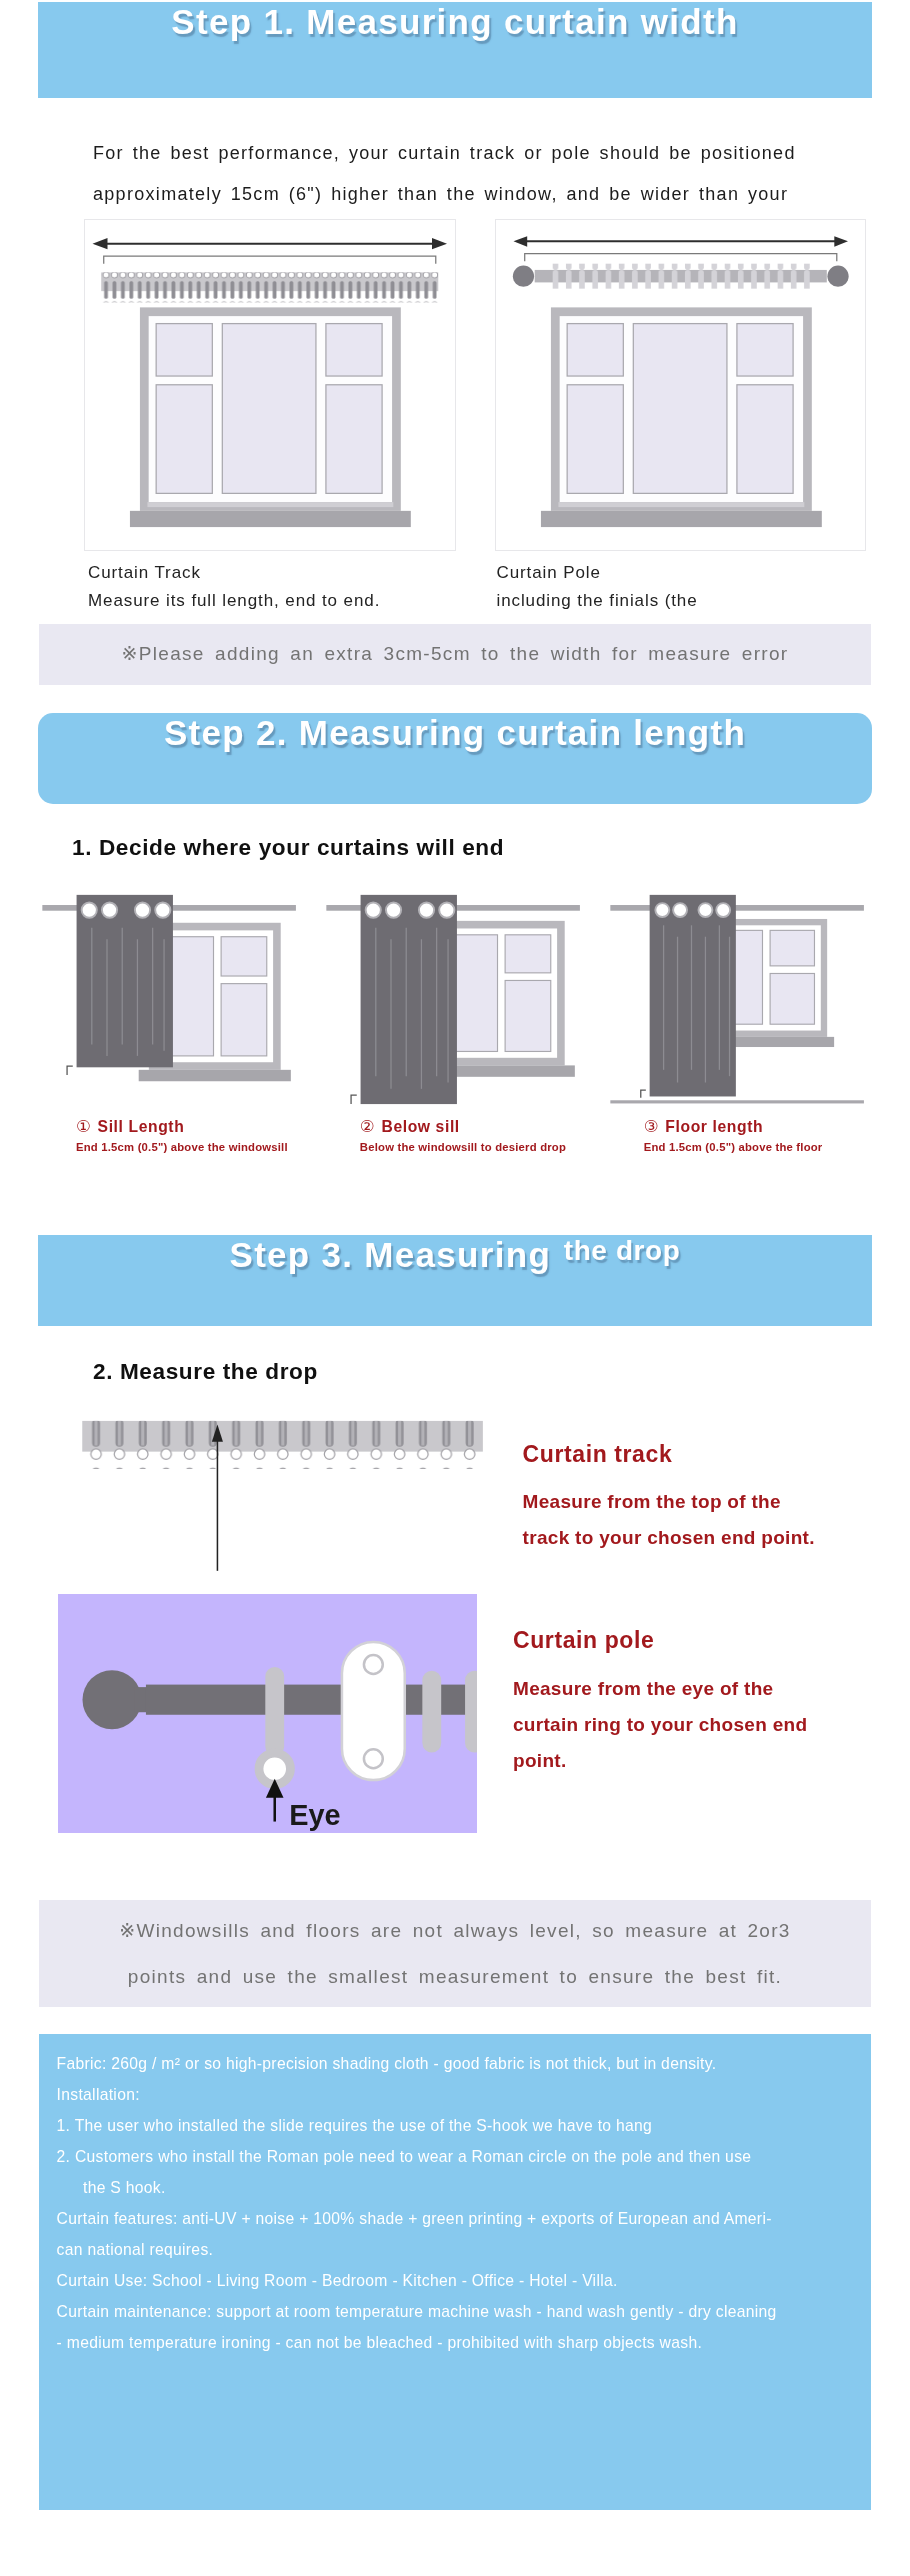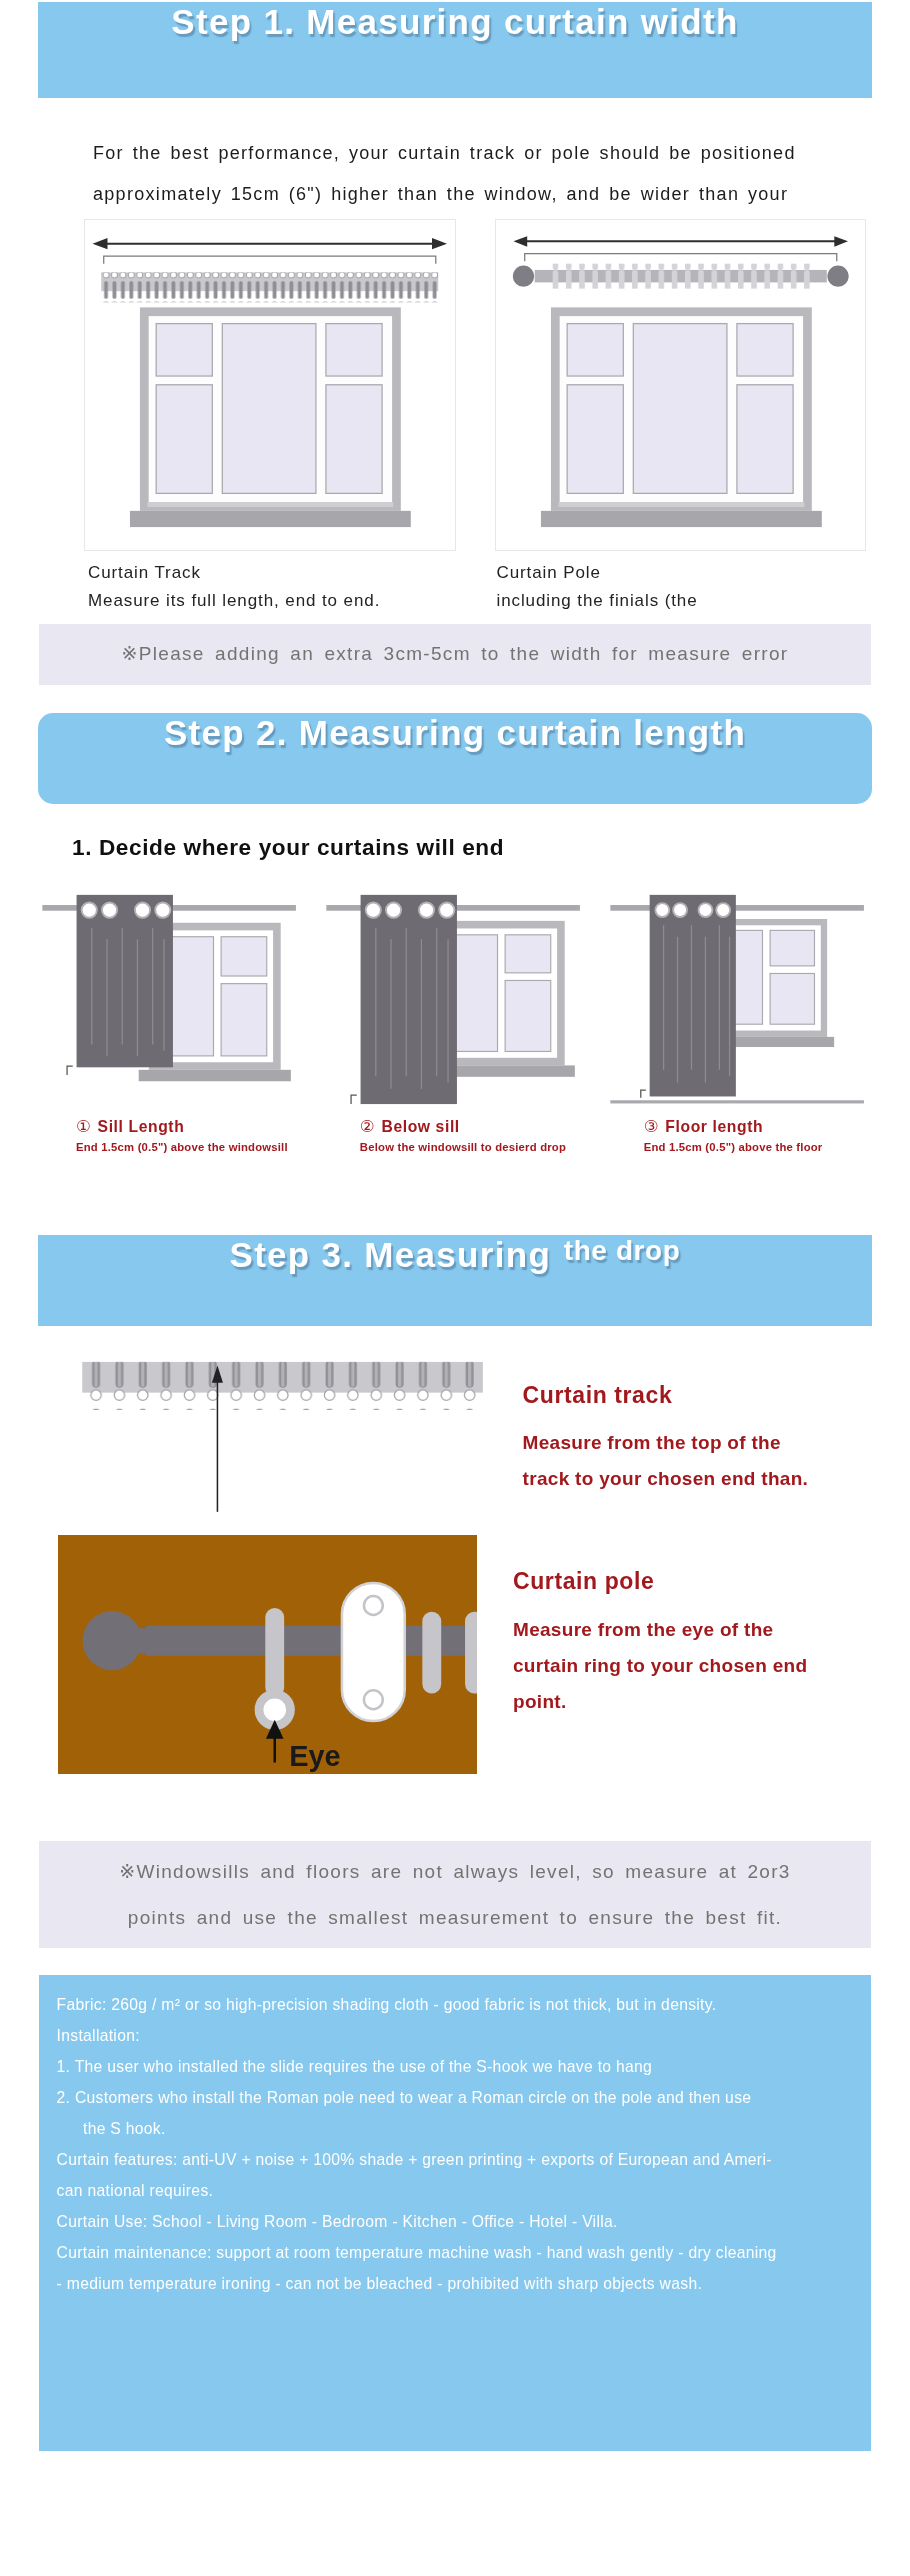--- a/index.html
+++ b/index.html
@@ -50,21 +50,21 @@
 
   
   .track-row{display:flex;margin:31px 38px 0;}
   .track-fig{width:467px;flex:none;}
   .track-fig svg{display:block;width:100%;height:auto;}
   .fig-text{margin-left:17.6px;padding-top:25px;color:#a2191d;}
   .red-title{font-size:23px;font-weight:bold;letter-spacing:0.6px;margin-bottom:16.4px;}
   .red-line{font-size:19px;font-weight:bold;line-height:36px;letter-spacing:0.3px;}
 
   .pole-row{display:flex;margin:19px 38px 0 58px;}
-  .pole-box{width:419px;height:239px;flex:none;background:#a16207;}
+  .pole-box{width:419px;height:239px;flex:none;background:#c4b5fd;}
   .pole-box svg{display:block;width:100%;height:100%;}
   .pole-text{margin-left:36px;padding-top:33px;}
 
   
   .footer{margin:26.4px 39px 12px;background:#87c9ee;box-sizing:border-box;
     min-height:476px;padding:14px 19px 0 17.6px;}
   .f-line{color:#ffffff;font-size:15.7px;line-height:31px;letter-spacing:0.3px;}
   .f-line.indent{padding-left:26.4px;}
 </style>
 </head>
@@ -272,41 +272,42 @@
         <div class="d">End 1.5cm (0.5") above the floor</div>
       </div>
     </div>
   </div>
 
   <div class="banner step3">
     <span class="banner-text">Step 3. Measuring</span>
     <span class="banner-sub">the drop</span>
   </div>
 
+  <div class="h-black heading2">2. Measure the drop</div>
 
   <div class="track-row">
     <div class="track-fig">
       <svg viewBox="0 0 760 260">
         <defs>
           <pattern id="tk2" width="38" height="78" patternUnits="userSpaceOnUse">
             <rect x="12" y="6" width="13" height="44" rx="6" fill="#929197"></rect>
             <rect x="16" y="8" width="5" height="40" fill="#b3b2b7"></rect>
             <circle cx="18.5" cy="62" r="8.5" fill="#ffffff" stroke="#a2a1a6" stroke-width="2"></circle>
           </pattern>
         </defs>
         <rect x="72" y="8" width="652" height="50" fill="#c9c8cc"></rect>
         <rect x="72" y="8" width="652" height="78" fill="url(#tk2)"></rect>
         <line x1="292" y1="252" x2="292" y2="36" stroke="#222222" stroke-width="2.5"></line>
         <polygon points="292,14 283,42 301,42" fill="#222222"></polygon>
       </svg>
     </div>
     <div class="fig-text">
       <div class="red-title">Curtain track</div>
       <div class="red-line">Measure from the top of the</div>
-      <div class="red-line">track to your chosen end than.</div>
+      <div class="red-line">track to your chosen end point.</div>
     </div>
   </div>
 
   <div class="pole-row">
     <div class="pole-box">
       <svg viewBox="0 0 667 380">
         <circle cx="86" cy="168" r="47" fill="#727076"></circle>
         <rect x="122" y="148" width="20" height="40" fill="#727076"></rect>
         <rect x="140" y="144" width="527" height="48" fill="#727076"></rect>
         <rect x="330" y="116" width="30" height="142" rx="15" fill="#c6c5ca"></rect>

